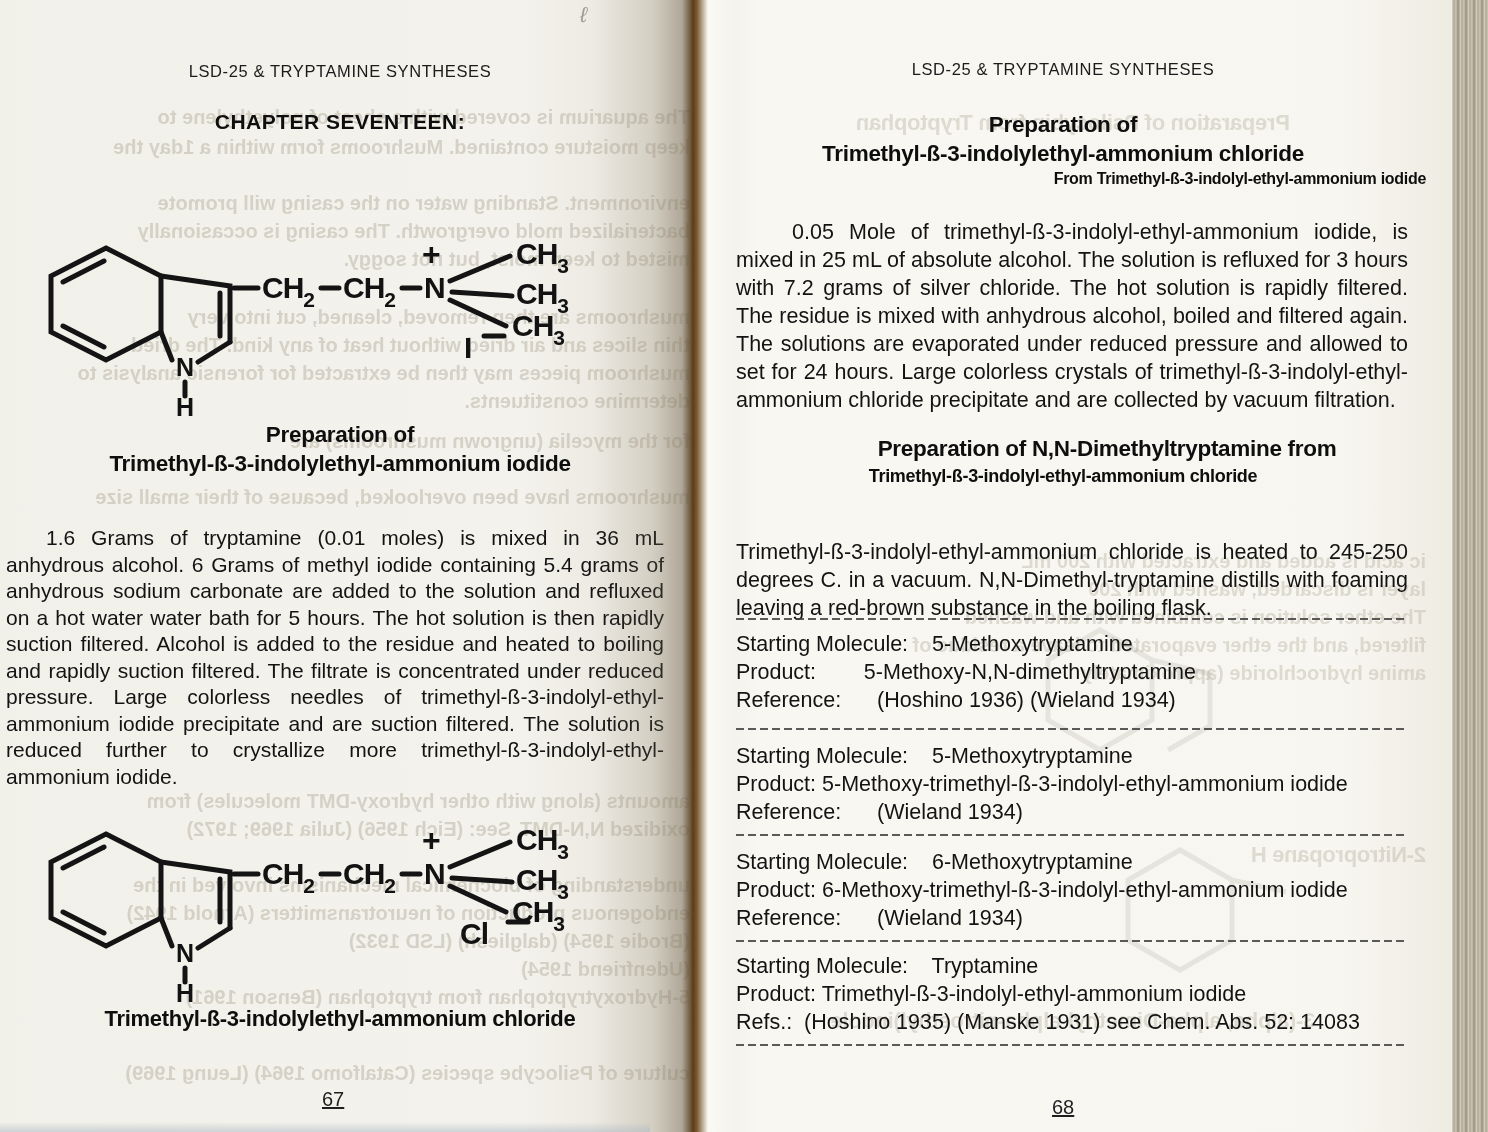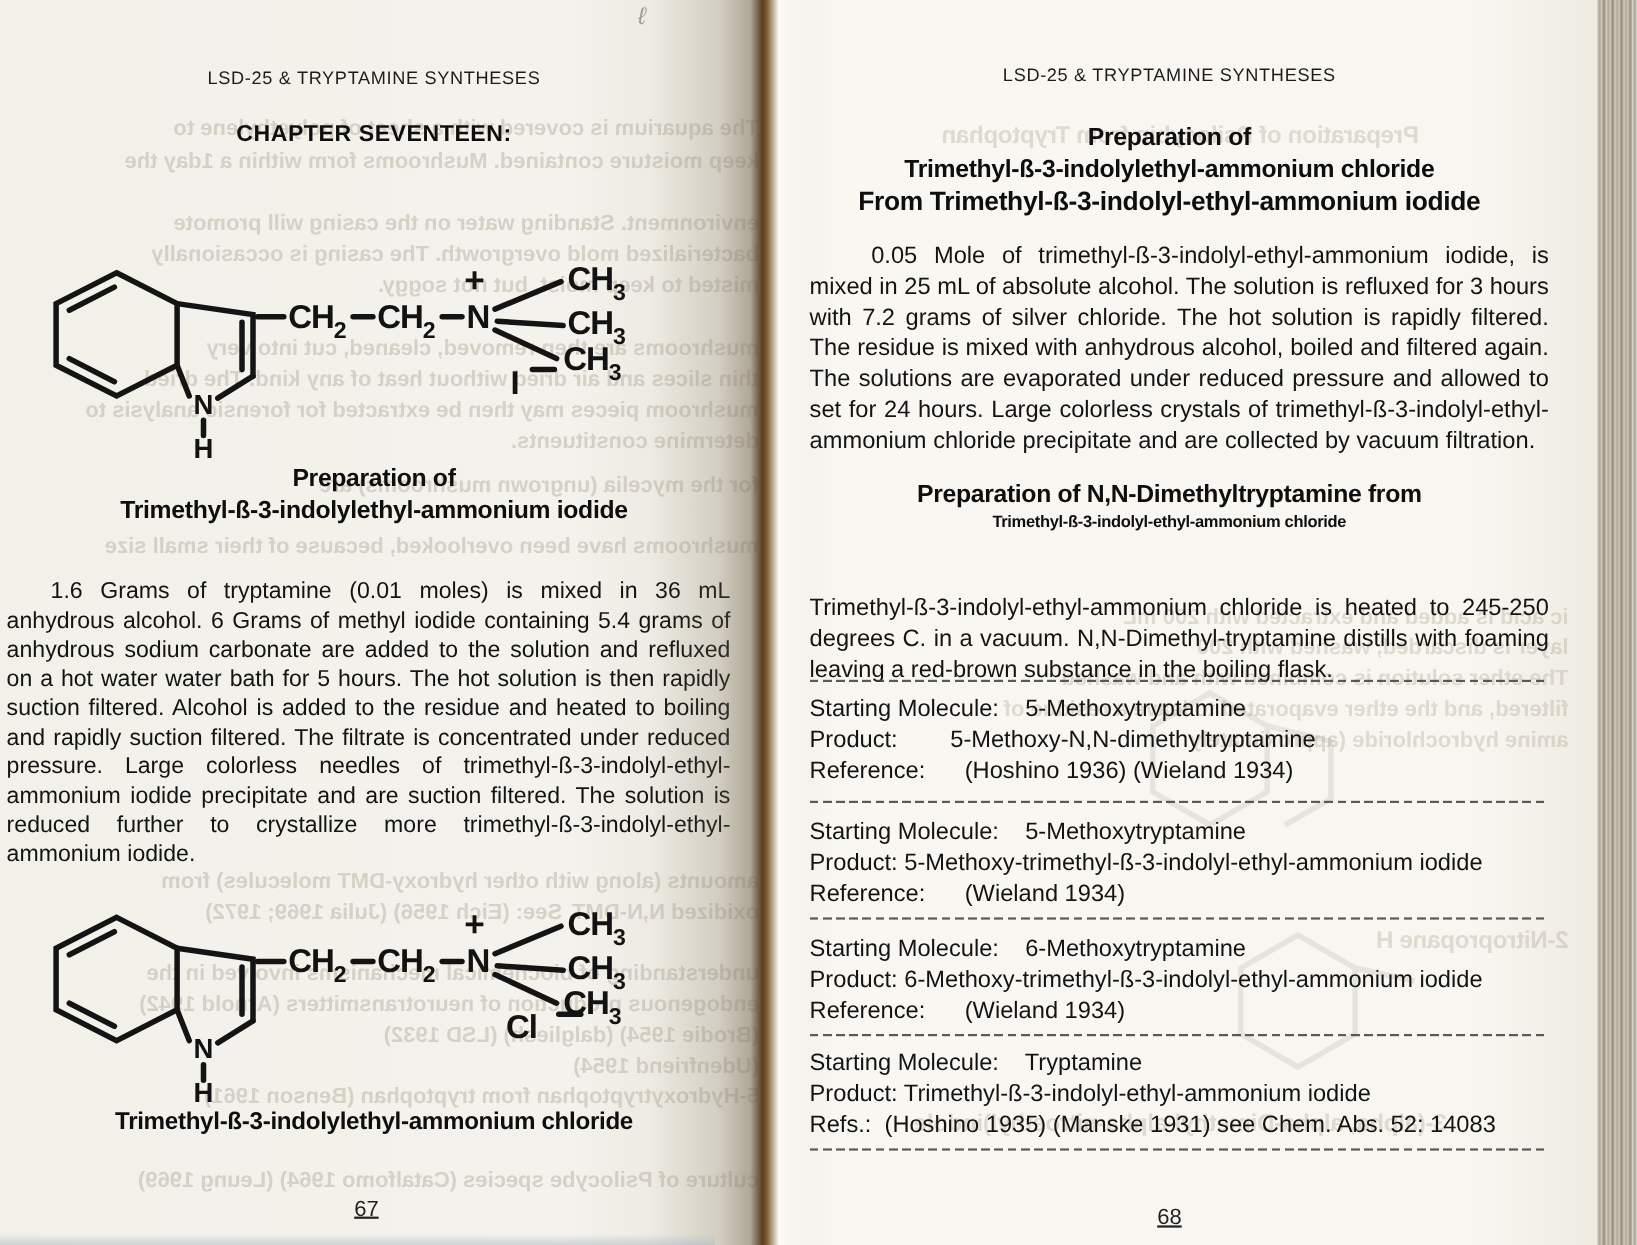--- a/index.html
+++ b/index.html
@@ -23,23 +23,23 @@
   .wL{left:0;width:680px;}
   .wR{left:0;width:726px;}
   .chapter{top:110px;font-size:21px;letter-spacing:0.5px;}
   .t1{top:168px;font-size:22.5px;}
   .t2{top:197px;font-size:22.5px;}
   .s2a{top:422px;font-size:22.5px;}
   .s2b{top:451px;font-size:22.5px;}
   .caption{top:1006px;font-size:22px;}
   .r1a{top:112px;font-size:22.5px;}
   .r1b{top:141px;font-size:22.5px;}
-  .r1c{top:170px;font-size:24px;}
-  .r2a{top:436px;font-size:22.5px;}
-  .r2b{top:466px;font-size:15px;}
+  .r1c{top:170px;font-size:16px;text-align:right;}
+  .r2a{top:436px;font-size:22.5px;margin-left:44px;}
+  .r2b{top:466px;font-size:18px;}
   .par{position:absolute;text-align:justify;color:#131313;}
   .left-par{left:6px;top:504px;width:658px;font-size:21px;line-height:26.5px;text-indent:40px;}
   .rp1{left:36px;top:196px;width:672px;font-size:21.5px;line-height:28px;text-indent:56px;}
   .rp2{left:36px;top:516px;width:672px;font-size:21.5px;line-height:28px;}
   .sep{position:absolute;left:36px;width:672px;height:2px;opacity:.85;
        background:repeating-linear-gradient(90deg,#3e3e3e 0 8px,transparent 8px 12px);}
   .entry{position:absolute;left:36px;width:700px;font-size:21.5px;line-height:28px;color:#131313;}
   .entry div{white-space:pre;}
   .pagenum{position:absolute;font-size:20px;color:#1f1f1f;text-decoration:underline;}
   .pnL{left:322px;top:1088px;}

